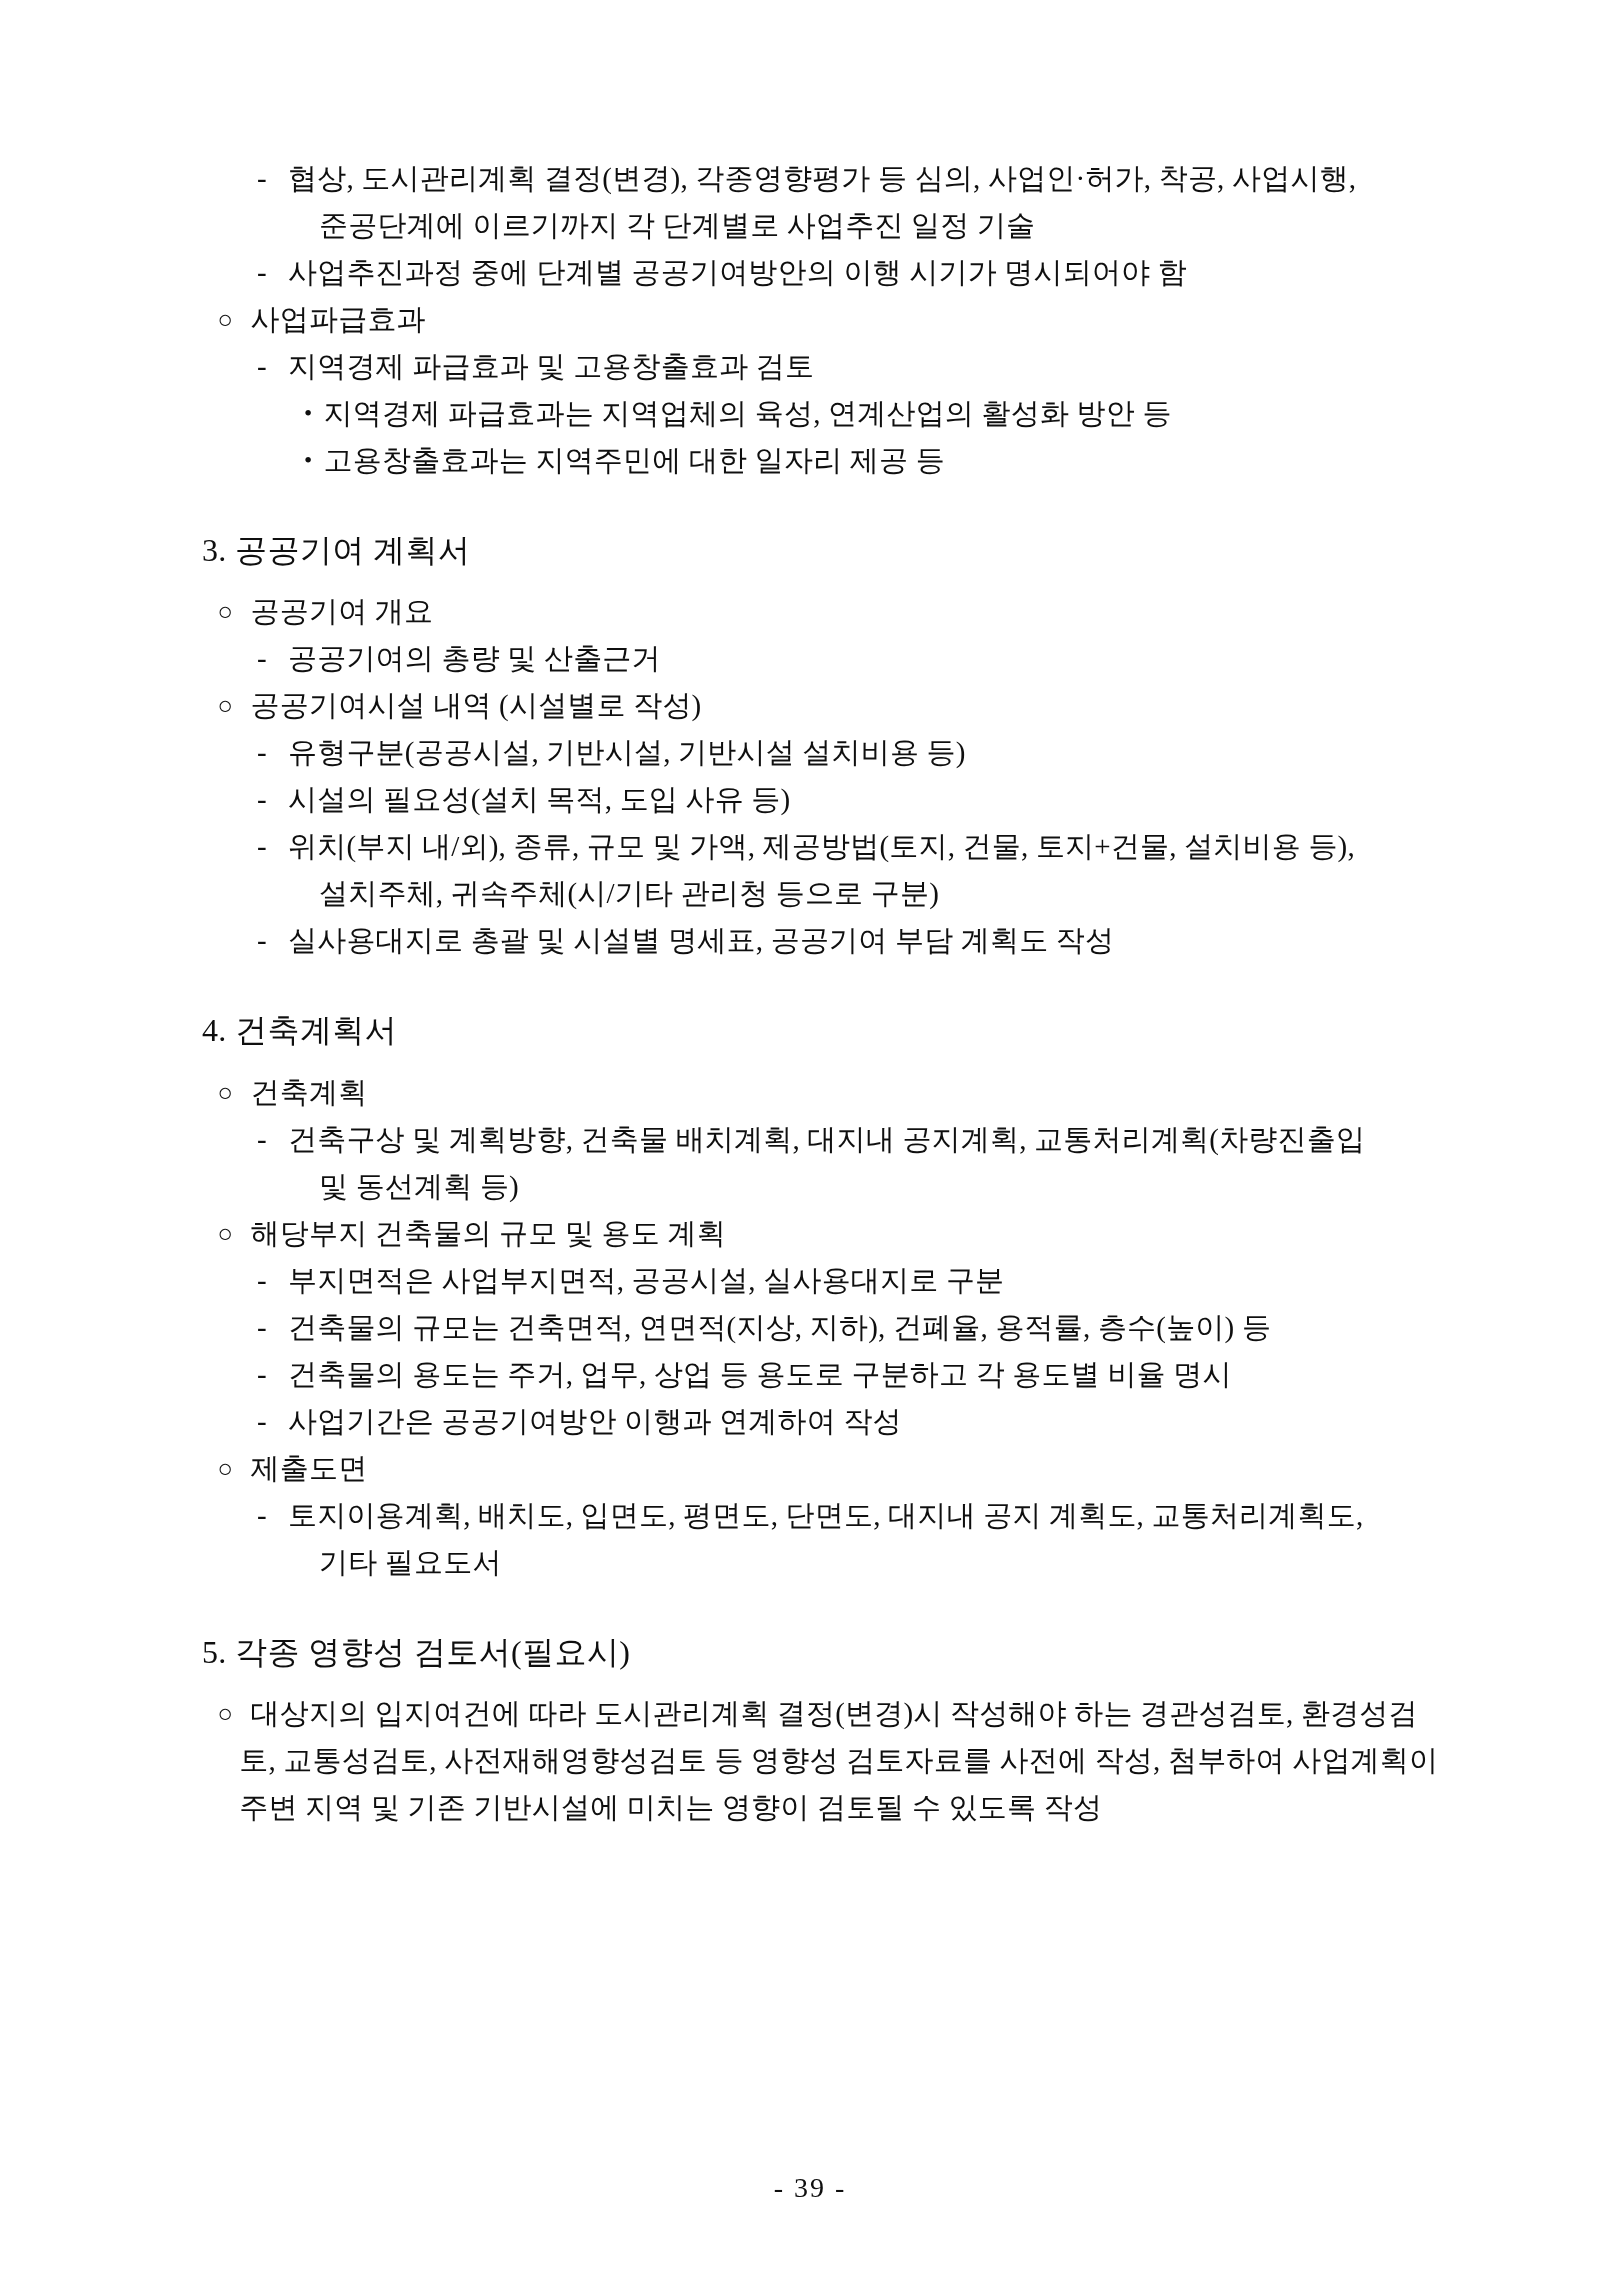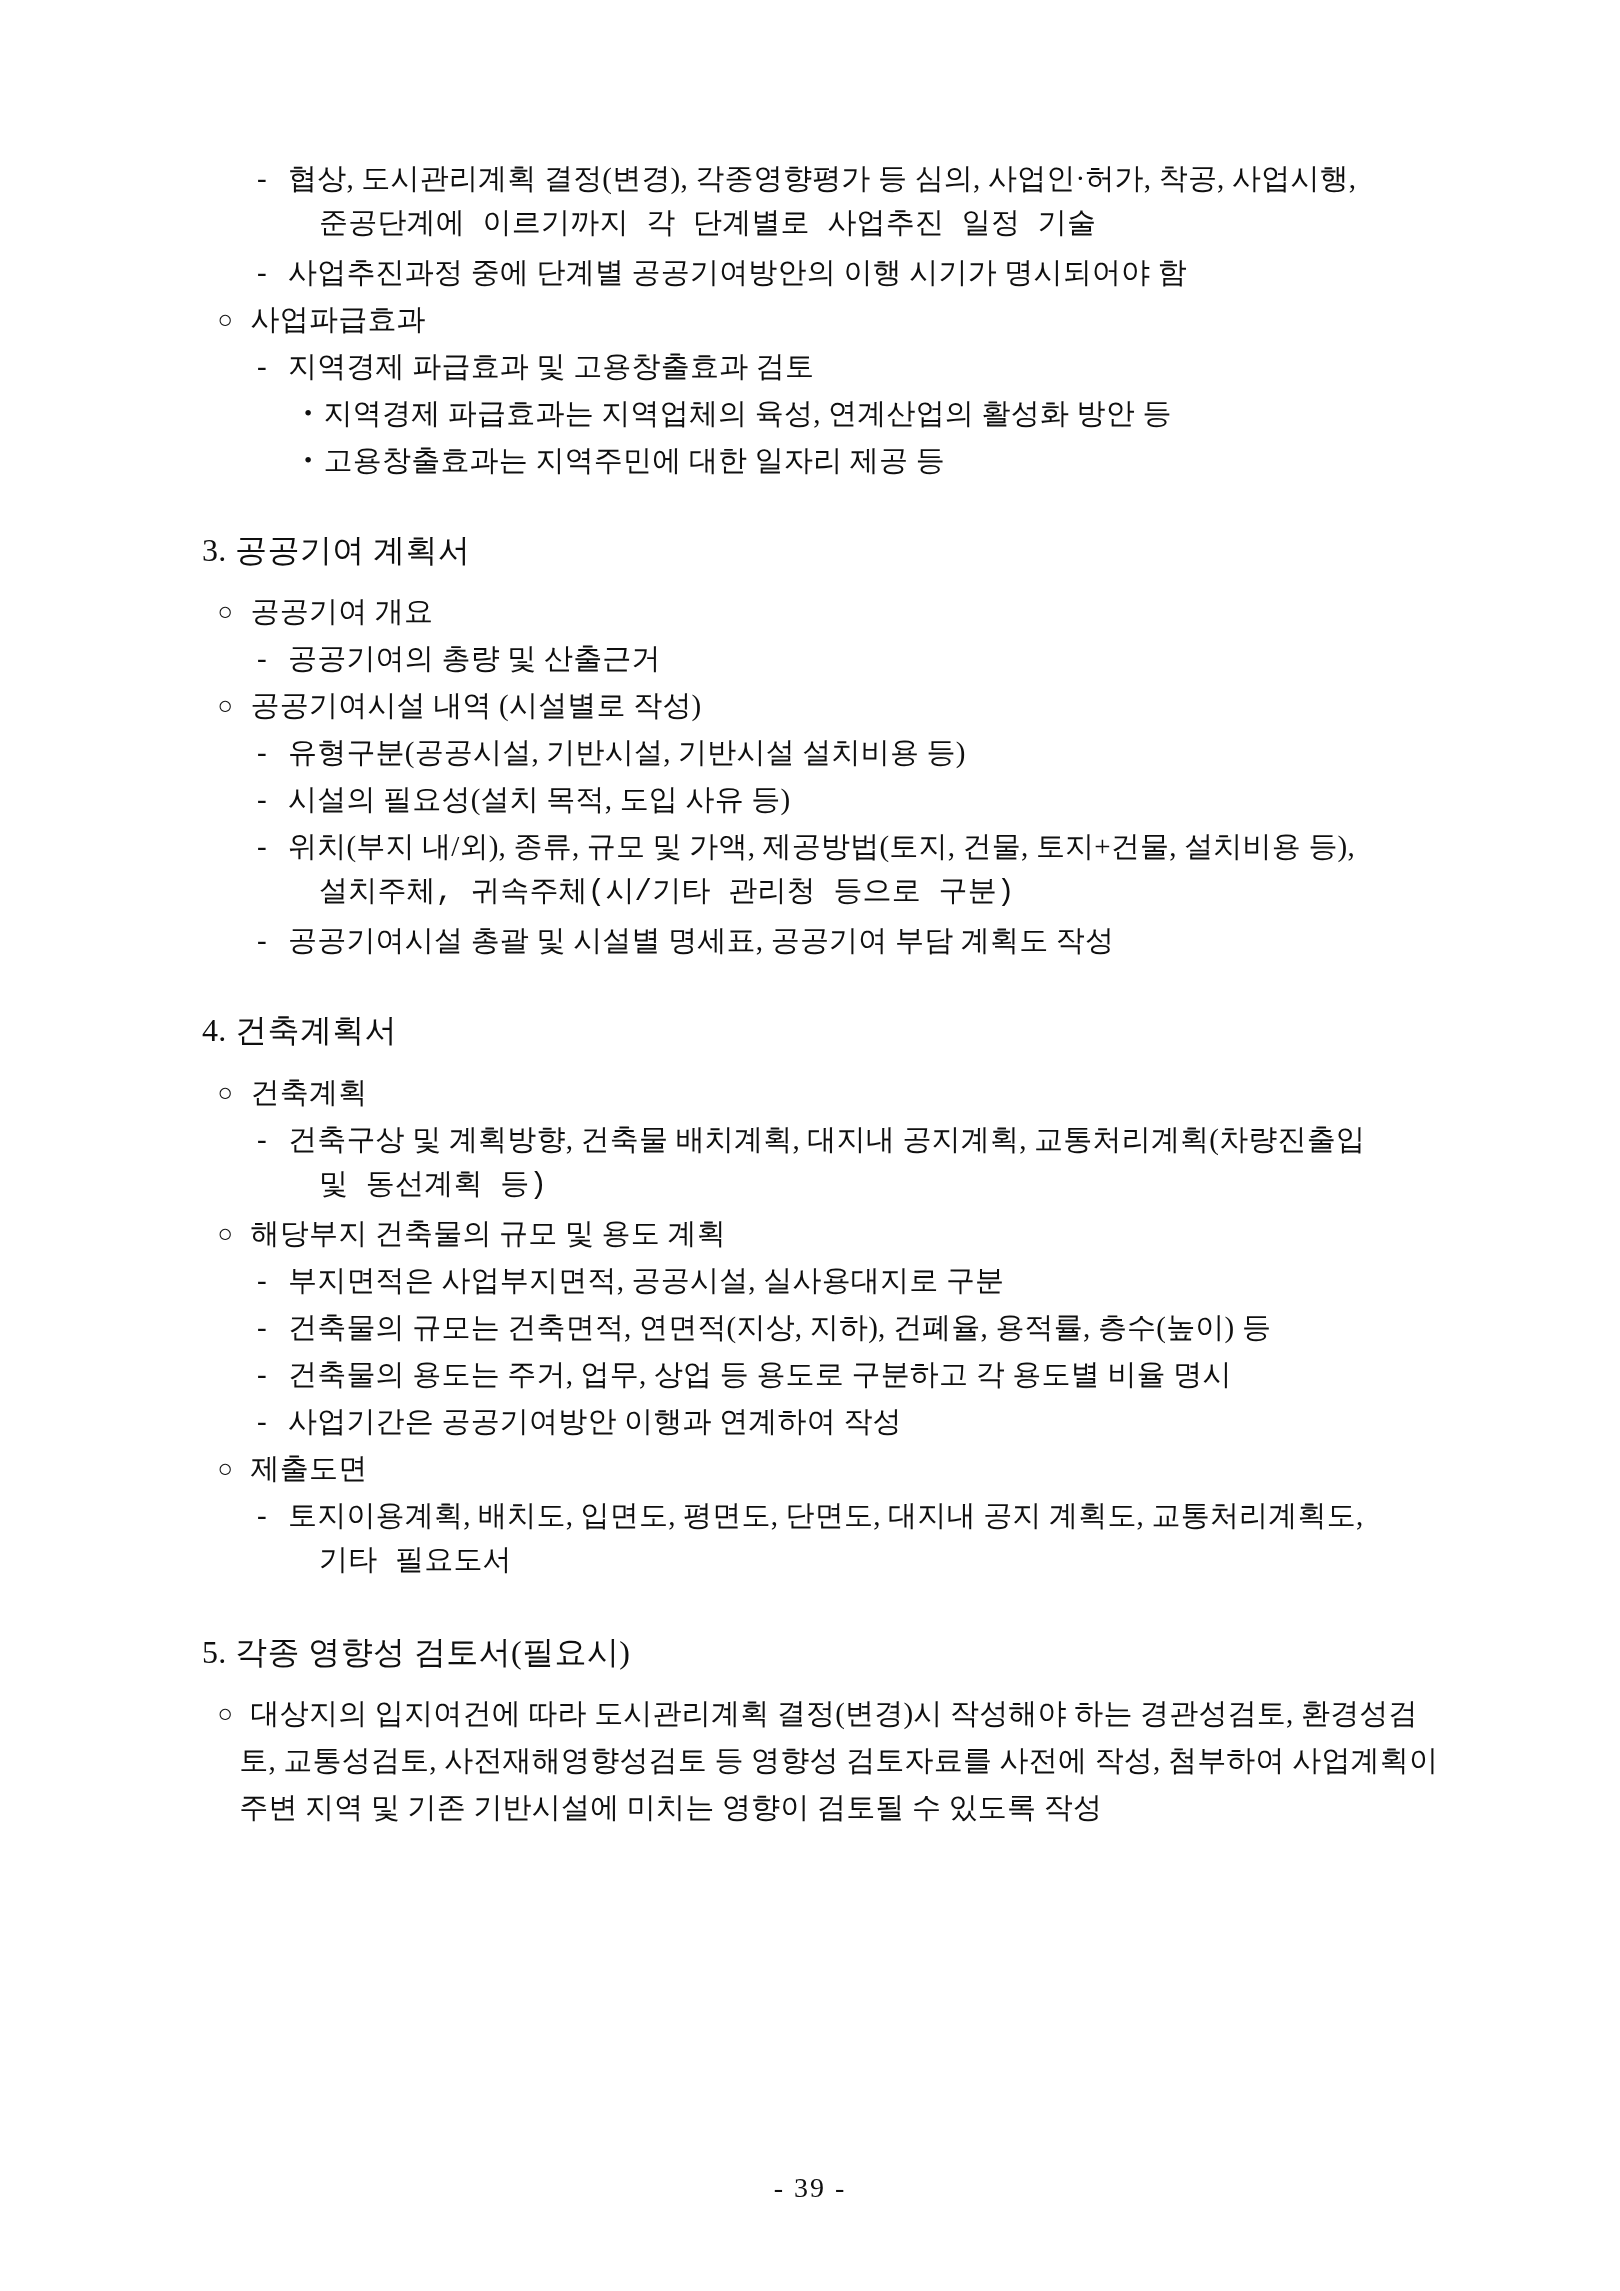--- a/index.html
+++ b/index.html
@@ -59,21 +59,20 @@
   }
   .lvl-dash .mark {
     display: inline-block;
     width: 31px;
     text-indent: 0;
   }
   .lvl-dash .cont {
     display: block;
     text-indent: 0;
     padding-left: 31px;
-    font-family: Liberation Mono, monospace;
   }
 
   .lvl-dot {
     font-size: 29px;
     line-height: 1.62;
     margin-left: 108px;
     padding-left: 19.6px;
     text-indent: -19.6px;
     letter-spacing: 0.2px;
   }
@@ -106,21 +105,21 @@
       <div class="lvl-dash"><span class="mark">-</span><span>지역경제 파급효과 및 고용창출효과 검토</span></div>
       <div class="lvl-dot"><span class="mark">•</span><span>지역경제 파급효과는 지역업체의 육성, 연계산업의 활성화 방안 등</span></div>
       <div class="lvl-dot"><span class="mark">•</span><span>고용창출효과는 지역주민에 대한 일자리 제공 등</span></div>
       <div class="sec-heading">3. 공공기여 계획서</div>
       <div class="lvl-circle"><span class="mark">○</span><span>공공기여 개요</span></div>
       <div class="lvl-dash"><span class="mark">-</span><span>공공기여의 총량 및 산출근거</span></div>
       <div class="lvl-circle"><span class="mark">○</span><span>공공기여시설 내역 (시설별로 작성)</span></div>
       <div class="lvl-dash"><span class="mark">-</span><span>유형구분(공공시설, 기반시설, 기반시설 설치비용 등)</span></div>
       <div class="lvl-dash"><span class="mark">-</span><span>시설의 필요성(설치 목적, 도입 사유 등)</span></div>
       <div class="lvl-dash"><span class="mark">-</span><span>위치(부지 내/외), 종류, 규모 및 가액, 제공방법(토지, 건물, 토지+건물, 설치비용 등),</span><span class="cont">설치주체, 귀속주체(시/기타 관리청 등으로 구분)</span></div>
-      <div class="lvl-dash"><span class="mark">-</span><span>공공기여시설 총괄 및 시설별 명세표, 공공기여 부담 계획도 작성</span></div>
+      <div class="lvl-dash"><span class="mark">-</span><span>실사용대지로 총괄 및 시설별 명세표, 공공기여 부담 계획도 작성</span></div>
       <div class="sec-heading">4. 건축계획서</div>
       <div class="lvl-circle"><span class="mark">○</span><span>건축계획</span></div>
       <div class="lvl-dash"><span class="mark">-</span><span>건축구상 및 계획방향, 건축물 배치계획, 대지내 공지계획, 교통처리계획(차량진출입</span><span class="cont">및 동선계획 등)</span></div>
       <div class="lvl-circle"><span class="mark">○</span><span>해당부지 건축물의 규모 및 용도 계획</span></div>
       <div class="lvl-dash"><span class="mark">-</span><span>부지면적은 사업부지면적, 공공시설, 실사용대지로 구분</span></div>
       <div class="lvl-dash"><span class="mark">-</span><span>건축물의 규모는 건축면적, 연면적(지상, 지하), 건폐율, 용적률, 층수(높이) 등</span></div>
       <div class="lvl-dash"><span class="mark">-</span><span>건축물의 용도는 주거, 업무, 상업 등 용도로 구분하고 각 용도별 비율 명시</span></div>
       <div class="lvl-dash"><span class="mark">-</span><span>사업기간은 공공기여방안 이행과 연계하여 작성</span></div>
       <div class="lvl-circle"><span class="mark">○</span><span>제출도면</span></div>
       <div class="lvl-dash"><span class="mark">-</span><span>토지이용계획, 배치도, 입면도, 평면도, 단면도, 대지내 공지 계획도, 교통처리계획도,</span><span class="cont">기타 필요도서</span></div>

